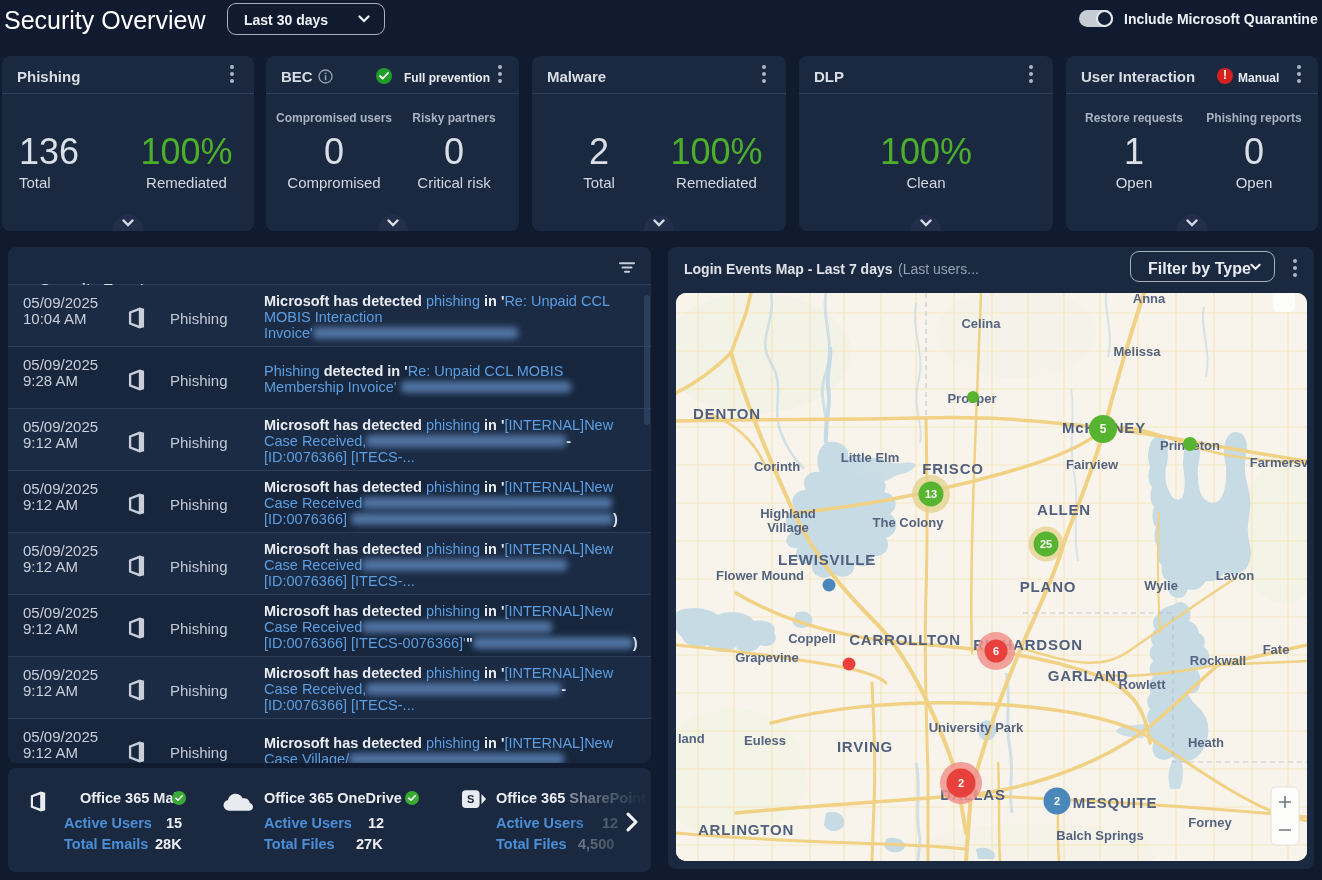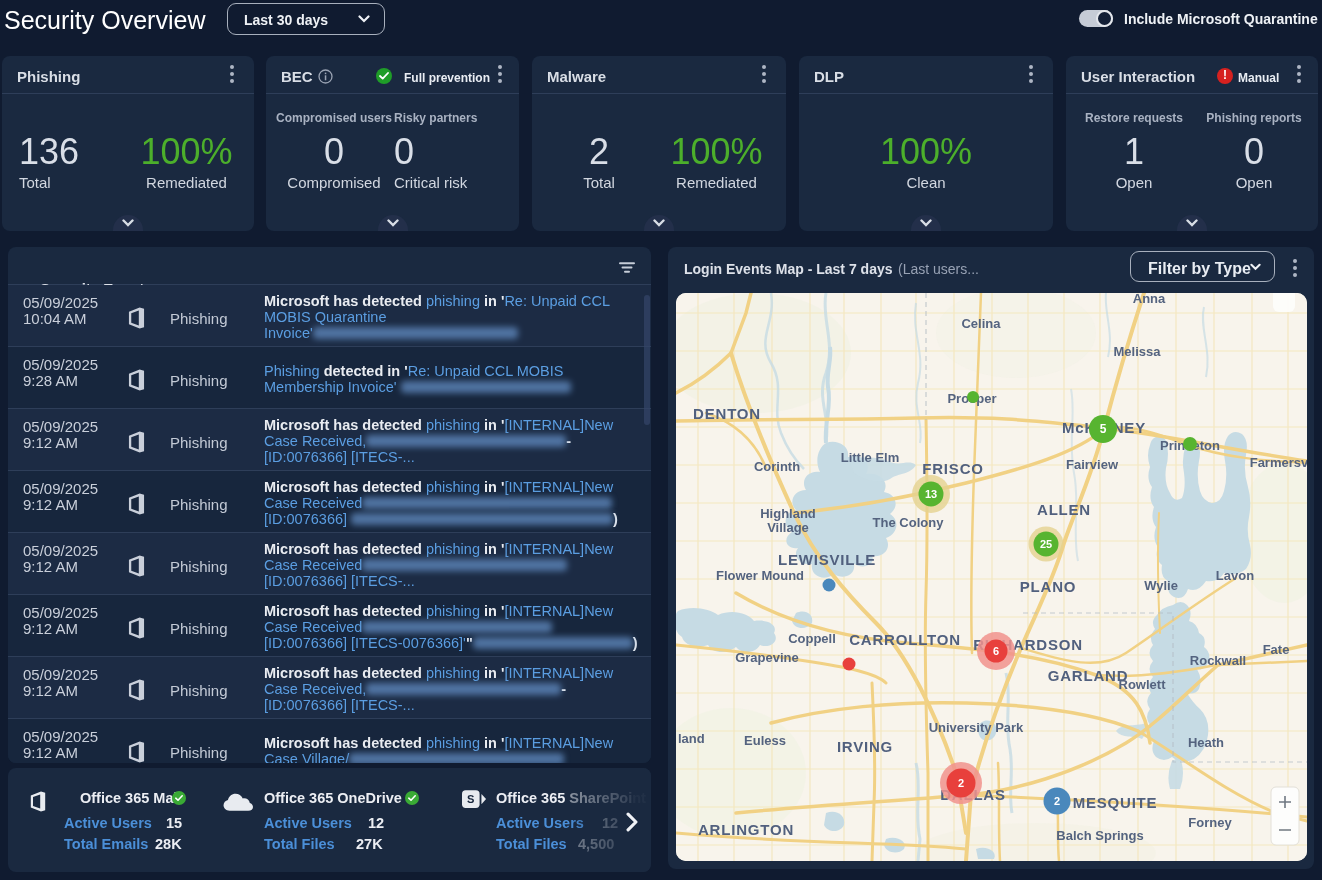--- a/index.html
+++ b/index.html
@@ -87,21 +87,21 @@
   <div class="kebab" style="right:17px;">
         <i></i>
         <i></i>
         <i></i>
       </div>
   <div class="abs" style="left:8px; top:56px; width:120px; text-align:center;">
     <div class="toplabel">Compromised users</div>
     <div class="bignum" style="margin-top:6px;">0</div>
     <div class="collabel" style="margin-top:2px;">Compromised</div>
   </div>
-  <div class="abs" style="left:128px; top:56px; width:120px; ">
+  <div class="abs" style="left:128px; top:56px; width:120px; text-align:center;">
     <div class="toplabel">Risky partners</div>
     <div class="bignum" style="margin-top:6px;">0</div>
     <div class="collabel" style="margin-top:2px;">Critical risk</div>
   </div>
   <div class="chevtab">
         <svg style="display:block;margin:4px auto 0;" width="12" height="8" viewBox="0 0 12 8">
           <path d="M1.5 1.5 L6 6 L10.5 1.5" stroke="#d8dde5" stroke-width="2.4" fill="none" stroke-linecap="round"></path>
         </svg>
       </div>
 </div>
@@ -182,21 +182,21 @@
           <path d="M1 1.2 H15 M3.5 5.5 H12.5 M6 9.8 H10" stroke="#c6cdd8" stroke-width="2" stroke-linecap="round"></path>
         </svg>
   </div>
   <div id="rows" class="abs" style="left:0; top:38px; width:643px;">
 <div class="row">
   <div class="date">05/09/2025<br>10:04 AM</div>
   <svg class="oicon" width="21" height="22" viewBox="0 0 20 20">
             <path fill-rule="evenodd" fill="#c9cfda" d="M13 0 L17.2 1.3 V18.7 L13 20 L2.8 16 V4 Z M5 5.4 L12.2 2.9 V17.1 L5 14.6 Z"></path>
           </svg>
   <div class="ptype">Phishing</div>
-  <div class="msg"><span class="w">Microsoft has detected </span><span class="a">phishing</span><span class="w"> in '</span><span class="a">Re: Unpaid CCL</span><br><span class="a">MOBIS Quarantine</span><br><span class="a">Invoice'</span><span class="blur" style="width:205px"></span></div>
+  <div class="msg"><span class="w">Microsoft has detected </span><span class="a">phishing</span><span class="w"> in '</span><span class="a">Re: Unpaid CCL</span><br><span class="a">MOBIS Interaction</span><br><span class="a">Invoice'</span><span class="blur" style="width:205px"></span></div>
 </div>
 <div class="row alt">
   <div class="date">05/09/2025<br>9:28 AM</div>
   <svg class="oicon" width="21" height="22" viewBox="0 0 20 20">
             <path fill-rule="evenodd" fill="#c9cfda" d="M13 0 L17.2 1.3 V18.7 L13 20 L2.8 16 V4 Z M5 5.4 L12.2 2.9 V17.1 L5 14.6 Z"></path>
           </svg>
   <div class="ptype">Phishing</div>
   <div class="msg"><span class="a">Phishing</span><span class="w"> detected in '</span><span class="a">Re: Unpaid CCL MOBIS</span><br><span class="a">Membership Invoice'</span> <span class="blur" style="width:170px"></span></div>
 </div>
 <div class="row">

